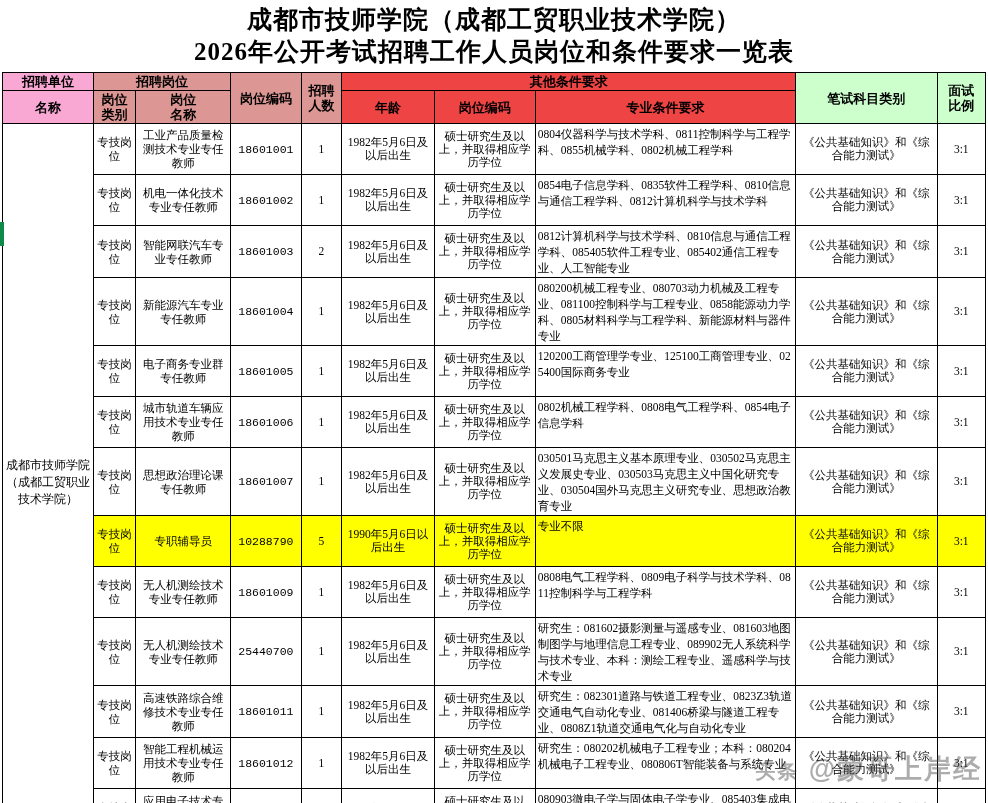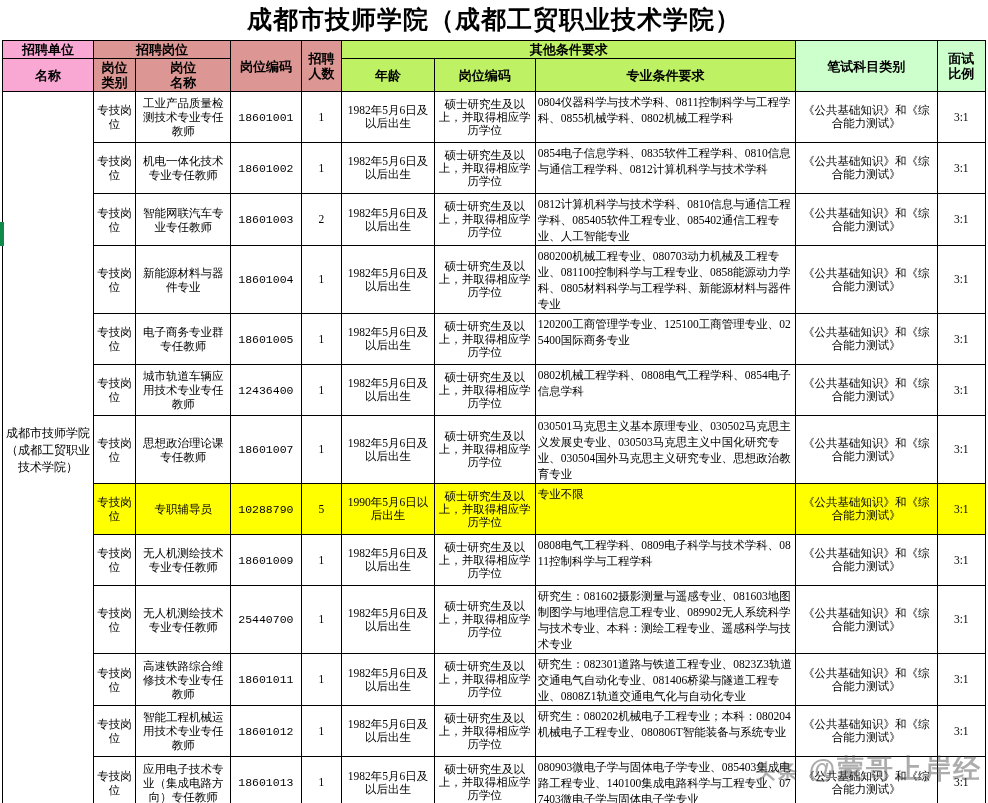--- a/index.html
+++ b/index.html
@@ -32,21 +32,21 @@
     padding:1px 2px;
     vertical-align:middle;
     text-align:center;
     overflow:hidden;
     word-break:break-all;
   }
   th{font-weight:bold;font-size:13px;line-height:15px;}
   
   .h-orange{background:#f9a8d4;}
   .h-pink{background:#DC9693;}
-  .h-lav{background:#bef264;}
+  .h-lav{background:#ef4444;}
   .h-green{background:#CCFFCC;}
   
   col.c-unit{width:90px;}
   col.c-type{width:42px;}
   col.c-post{width:94px;}
   col.c-code{width:70px;}
   col.c-num{width:40px;}
   col.c-age{width:92px;}
   col.c-edu{width:100px;}
   col.c-major{width:258px;}
@@ -74,20 +74,21 @@
     font-size:27px;font-weight:bold;color:rgba(70,70,70,0.45);
     white-space:nowrap;pointer-events:none;letter-spacing:2px;
   }
   .wm-small{font-size:20px;}
 </style>
 </head>
 <body>
 
 <div class="title-block">
   <div class="title-line">成都市技师学院（成都工贸职业技术学院）</div>
+  <div class="title-line">2026年公开考试招聘工作人员岗位和条件要求一览表</div>
 </div>
 
 <div class="green-mark"></div>
 
 <div class="sheet">
 <table>
   <colgroup>
     <col class="c-unit">
         <col class="c-type">
         <col class="c-post">
@@ -160,21 +161,21 @@
           <td class="code">18601003</td>
           <td class="num">2</td>
           <td class="age">1982年5月6日及以后出生</td>
           <td class="edu">硕士研究生及以上，并取得相应学历学位</td>
           <td class="major">0812计算机科学与技术学科、0810信息与通信工程学科、085405软件工程专业、085402通信工程专业、人工智能专业</td>
           <td class="exam">《公共基础知识》和《综合能力测试》</td>
           <td class="ratio">3:1</td>
         </tr>
         <tr class="body-row">
           <td class="type">专技岗位</td>
-          <td class="post">新能源材料与器件专业</td>
+          <td class="post">新能源汽车专业专任教师</td>
           <td class="code">18601004</td>
           <td class="num">1</td>
           <td class="age">1982年5月6日及以后出生</td>
           <td class="edu">硕士研究生及以上，并取得相应学历学位</td>
           <td class="major">080200机械工程专业、080703动力机械及工程专业、081100控制科学与工程专业、0858能源动力学科、0805材料科学与工程学科、新能源材料与器件专业</td>
           <td class="exam">《公共基础知识》和《综合能力测试》</td>
           <td class="ratio">3:1</td>
         </tr>
         <tr class="body-row">
           <td class="type">专技岗位</td>
@@ -183,21 +184,21 @@
           <td class="num">1</td>
           <td class="age">1982年5月6日及以后出生</td>
           <td class="edu">硕士研究生及以上，并取得相应学历学位</td>
           <td class="major">120200工商管理学专业、125100工商管理专业、025400国际商务专业</td>
           <td class="exam">《公共基础知识》和《综合能力测试》</td>
           <td class="ratio">3:1</td>
         </tr>
         <tr class="body-row">
           <td class="type">专技岗位</td>
           <td class="post">城市轨道车辆应用技术专业专任教师</td>
-          <td class="code">12436400</td>
+          <td class="code">18601006</td>
           <td class="num">1</td>
           <td class="age">1982年5月6日及以后出生</td>
           <td class="edu">硕士研究生及以上，并取得相应学历学位</td>
           <td class="major">0802机械工程学科、0808电气工程学科、0854电子信息学科</td>
           <td class="exam">《公共基础知识》和《综合能力测试》</td>
           <td class="ratio">3:1</td>
         </tr>
         <tr class="body-row">
           <td class="type">专技岗位</td>
           <td class="post">思想政治理论课专任教师</td>

